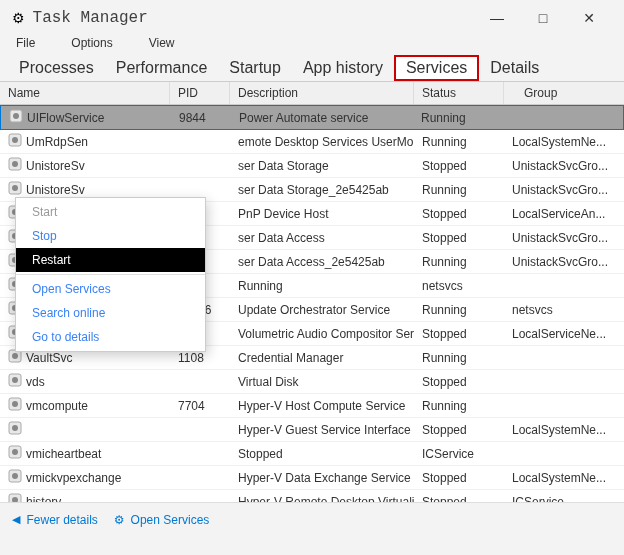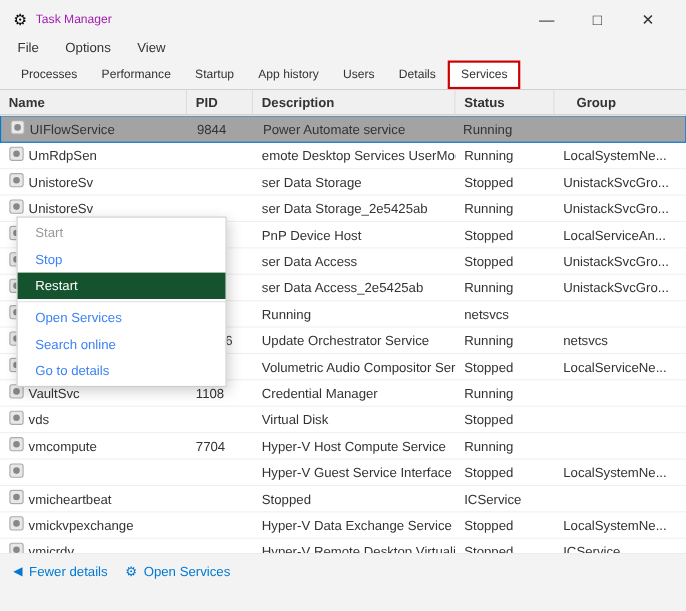--- a/index.html
+++ b/index.html
@@ -7,35 +7,35 @@
     
     .title-bar {
       background: #f3f3f3;
       display: flex;
       align-items: center;
       justify-content: space-between;
       padding: 8px 12px 4px 12px;
       height: 32px;
     }
     .title-bar-left { display: flex; align-items: center; gap: 8px; }
-    .title-bar-title { font-size: 11px; color: #a21caf; }
+    .title-bar-title { font-size: 16px; color: #404040; font-family: Liberation Mono, monospace; }
     .title-bar-controls { display: flex; gap: 0; }
     .title-bar-btn { width: 46px; height: 32px; border: none; background: transparent; cursor: pointer; font-size: 14px; display: flex; align-items: center; justify-content: center; color: #333; }
 
-    .menu-bar { display: flex; padding: 0 8px; height: 22px; align-items: center; gap: 8px; }
+    .menu-bar { display: flex; padding: 0 8px; height: 22px; align-items: center; gap: 20px; }
     .menu-item { padding: 2px 8px; font-size: 12px; cursor: pointer; color: #333; }
 
     .tabs { display: flex; border-bottom: 1px solid #ccc; padding: 0 8px; height: 28px; align-items: flex-end; }
-    .tab { padding: 4px 10px; font-size: 11px; cursor: pointer; color: #333; border: 1px solid transparent; height: 26px; display: flex; align-items: center; }
+    .tab { padding: 4px 10px; font-size: 16px; cursor: pointer; color: #333; border: 1px solid transparent; height: 26px; display: flex; align-items: center; }
     .tab.active { border: 2px solid #cc0000; color: #333; background: #fff; font-weight: 500; }
 
     .table-container { height: 420px; overflow-y: auto; background: white; position: relative; }
     
     .table-header { display: grid; grid-template-columns: 170px 60px 1fr 90px 120px; background: #f0f0f0; border-bottom: 1px solid #ccc; position: sticky; top: 0; z-index: 10; }
-    .th { padding: 4px 8px; font-size: 12px; font-weight: 700; color: #333; border-right: 1px solid #ddd; cursor: pointer; white-space: nowrap; overflow: hidden; }
+    .th { padding: 4px 8px; font-size: 12px; font-weight: 400; color: #333; border-right: 1px solid #ddd; cursor: pointer; white-space: nowrap; overflow: hidden; }
     .th:last-child { border-right: none; margin-left: 12px; }
 
     .table-row { display: grid; grid-template-columns: 170px 60px 1fr 90px 120px; border-bottom: 1px solid #f0f0f0; }
     .table-row.selected { background: #a3a3a3; border: 1px solid #0078d4; }
     .td { padding: 3px 8px; font-size: 12px; color: #333; white-space: nowrap; overflow: hidden; text-overflow: ellipsis; display: flex; align-items: center; gap: 4px; }
 
     .context-menu {
       position: absolute;
       top: 115px;
       left: 15px;
@@ -46,21 +46,21 @@
       z-index: 100;
       padding: 2px 0;
     }
     .context-item {
       padding: 5px 16px;
       font-size: 12px;
       cursor: pointer;
       color: #3b82f6;
       white-space: nowrap;
     }
-    .context-item.highlighted { background: #14532d; color: white; }
+    .context-item.highlighted { background: #000000; color: white; }
     .context-item.disabled { color: #999; cursor: default; }
     .context-separator { border-top: 1px solid #e0e0e0; margin: 2px 0; }
 
     .status-bar {
       height: 34px;
       background: #f3f3f3;
       border-top: 1px solid #ddd;
       display: flex;
       align-items: center;
       padding: 0 12px;
@@ -87,23 +87,22 @@
   <span class="menu-item">File</span>
   <span class="menu-item">Options</span>
   <span class="menu-item">View</span>
 </div>
 
 <div class="tabs">
   <div class="tab">Processes</div>
   <div class="tab">Performance</div>
   <div class="tab">Startup</div>
   <div class="tab">App history</div>
-  <div class="tab">Users</div>
+  <div class="tab active">Services</div>
   <div class="tab">Details</div>
-  <div class="tab active">Services</div>
 </div>
 
 <div class="table-container">
   <div class="table-header">
     <div class="th">Name</div>
     <div class="th">PID</div>
     <div class="th">Description</div>
     <div class="th">Status</div>
     <div class="th">Group</div>
   </div>
@@ -312,21 +311,21 @@
     <div class="td">Hyper-V Data Exchange Service</div>
     <div class="td">Stopped</div>
     <div class="td">LocalSystemNe...</div>
   </div>
       <div class="table-row">
     <div class="td">
       <span><svg width="14" height="14" viewBox="0 0 14 14" fill="none" xmlns="http://www.w3.org/2000/svg">
     <rect x="1" y="1" width="12" height="12" rx="2" fill="#e8e8e8" stroke="#aaa" stroke-width="1"></rect>
     <circle cx="7" cy="7" r="3" fill="#888"></circle>
   </svg></span>
-      <span>vmicrdv</span>
+      <span>history</span>
     </div>
     <div class="td"></div>
     <div class="td">Hyper-V Remote Desktop Virtualizati...</div>
     <div class="td">Stopped</div>
     <div class="td">ICService</div>
   </div>
     </div>
 
   <div class="context-menu">
     <div class="context-item disabled">Start</div>

